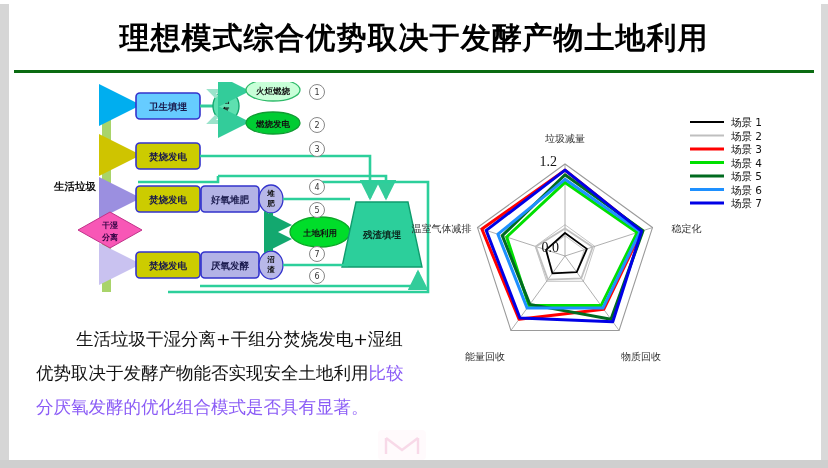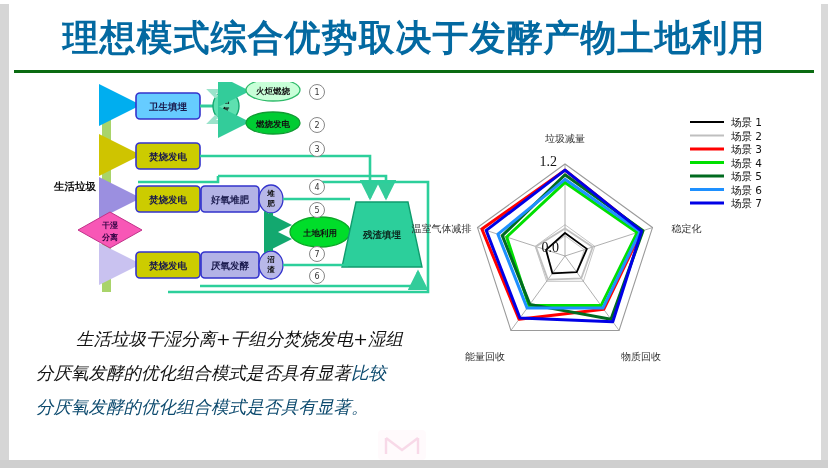--- a/index.html
+++ b/index.html
@@ -12,40 +12,40 @@
   
   .frame-left{position:absolute;left:0;top:0;width:9px;height:468px;background:#d6d6d6;}
   .frame-right{position:absolute;right:0;top:0;width:7px;height:468px;background:#d9d9d9;}
   .frame-top{position:absolute;left:0;top:0;width:828px;height:4px;background:#ffffff;}
   .frame-bottom{position:absolute;left:0;bottom:0;width:828px;height:8px;background:#cfcfcf;}
 
   
   #title{position:absolute;left:9px;top:10px;width:810px;height:56px;
          display:flex;align-items:center;justify-content:center;}
   #title span{font-family:"DejaVu Sans","Liberation Sans",sans-serif;
-        font-weight:bold;font-size:36px;color:#0369a1;letter-spacing:1px;
+        font-weight:bold;font-size:30px;color:#000000;letter-spacing:1px;
         white-space:nowrap;}
   #title-rule{position:absolute;left:14px;top:70px;width:800px;height:3px;
               background:#0a6b11;}
 
   
   #flow{position:absolute;left:18px;top:82px;width:420px;height:240px;}
   #flow svg{display:block;}
 
   
   #radar{position:absolute;left:400px;top:108px;width:428px;height:300px;}
   #radar svg{display:block;}
 
   
   #caption{position:absolute;left:36px;top:322px;width:400px;
            font-family:"DejaVu Serif","Liberation Serif",serif;
-           font-size:17.5px;line-height:34px;color:#111;text-align:left;font-style:italic;}
+           font-size:17.5px;line-height:34px;color:#111;text-align:left;}
   #caption .ln{white-space:nowrap;}
   #caption .ln1{padding-left:40px;}
-  .hl{color:#0c4a6e;}
+  .hl{color:#8b5cf6;}
 
   
   #watermark{position:absolute;left:376px;top:428px;width:52px;height:34px;
              opacity:.28;}
 
   .lbl{font-family:"DejaVu Sans","Liberation Sans",sans-serif;}
 </style>
 </head>
 <body>
 
@@ -247,21 +247,21 @@
           <g>
             <line x1="290" y1="95" x2="324" y2="95" stroke="#0000e6" stroke-width="3.2"></line>
             <text x="331" y="99" font-size="10.5" font-family="&quot;DejaVu Sans&quot;,&quot;Liberation Sans&quot;,sans-serif" fill="#111">场景 7</text>
           </g>
         </g>
     </svg>
   </div>
 
   <div id="caption">
     <div class="ln ln1">生活垃圾干湿分离+干组分焚烧发电+湿组</div>
-    <div class="ln"><span>分厌氧发酵的优化组合模式是否具有显著</span><span class="hl">比较</span></div>
+    <div class="ln"><span>优势取决于发酵产物能否实现安全土地利用</span><span class="hl">比较</span></div>
     <div class="ln hl">分厌氧发酵的优化组合模式是否具有显著。</div>
   </div>
 
   <div id="watermark">
     <svg width="52" height="34" viewBox="0 0 52 34">
       <rect x="2" y="2" width="48" height="30" rx="4" fill="#ffeef5"></rect>
       <path d="M10,10 L26,22 L42,10" fill="none" stroke="#e87ab0" stroke-width="2.4"></path>
       <path d="M10,10 L10,26 M42,10 L42,26" stroke="#e87ab0" stroke-width="2.4" fill="none"></path>
     </svg>
   </div>

